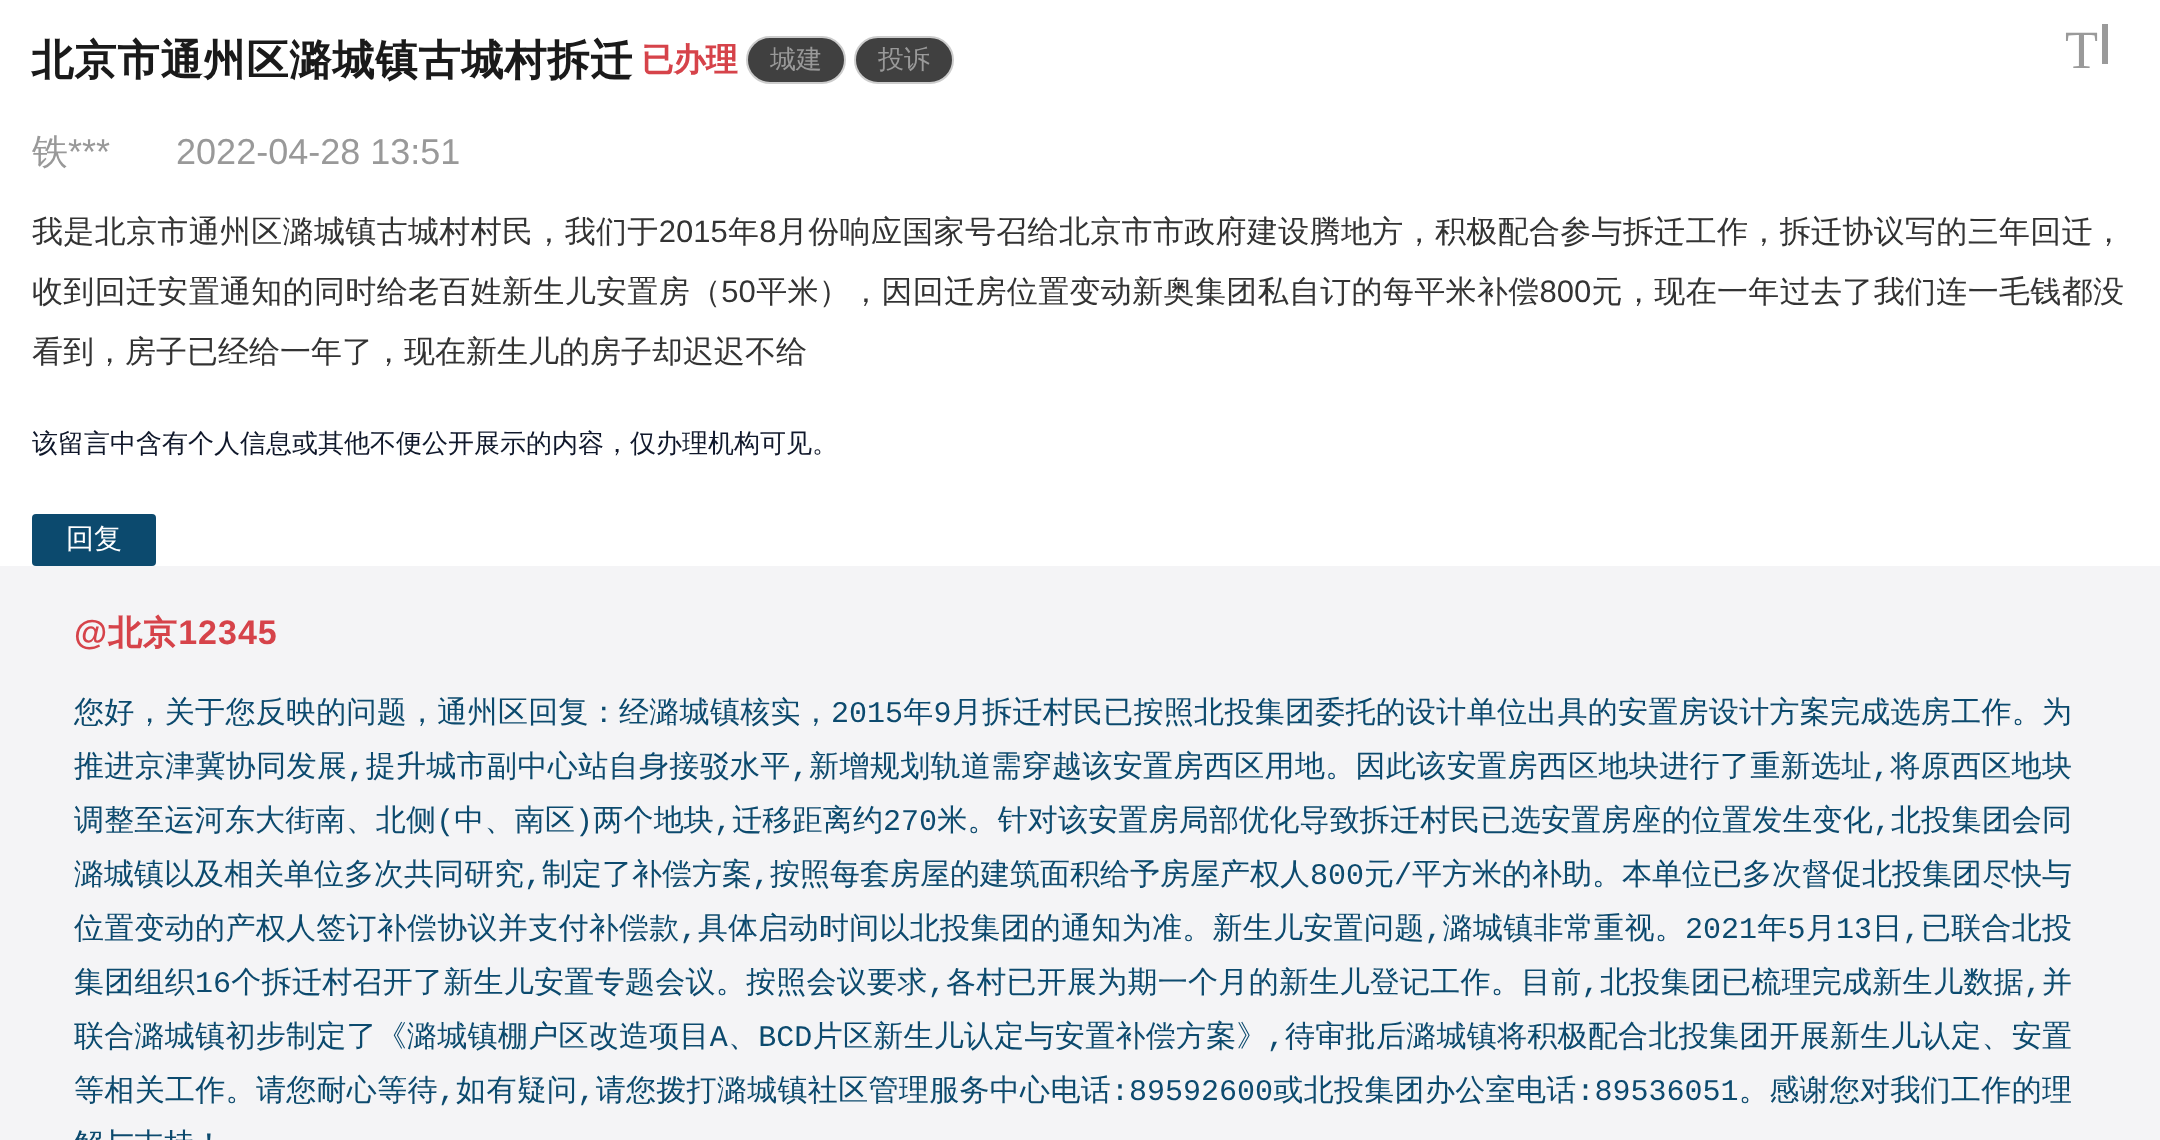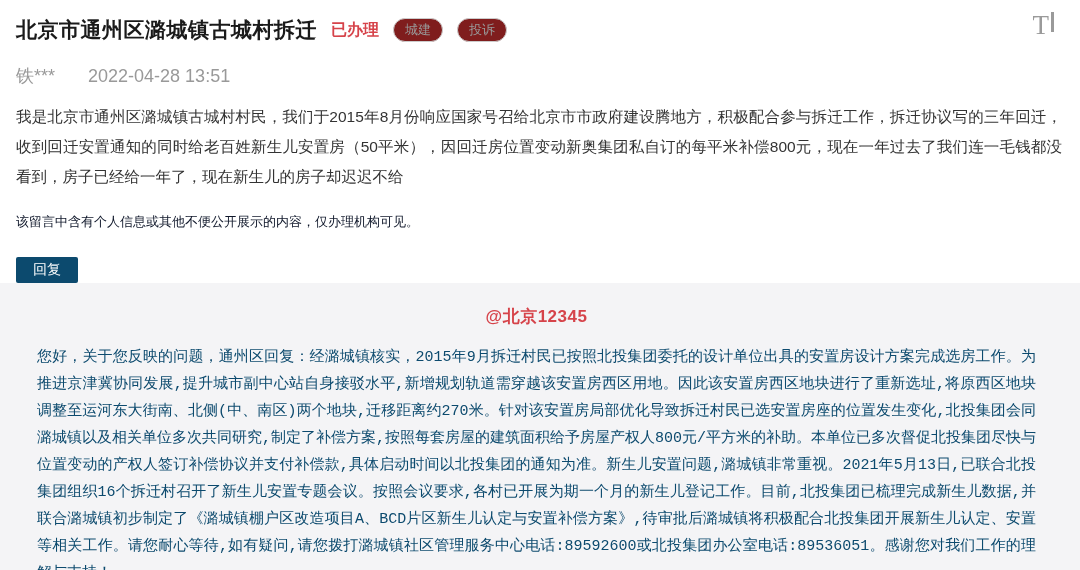--- a/index.html
+++ b/index.html
@@ -25,42 +25,42 @@
     letter-spacing: 2px;
     user-select: none;
   }
   .site-logo .bar {
     display: inline-block;
     width: 3px;
     height: 20px;
     background: #9a9a9a;
     vertical-align: 2px;
   }
-  .title-row { display: flex; align-items: center; gap: 10px; }
+  .title-row { display: flex; align-items: center; }
   .page-title {
     font-size: 21px;
     font-weight: bold;
     color: #1a1a1a;
     letter-spacing: 0.5px;
   }
   .status-badge {
     font-size: 16px;
     font-weight: bold;
     color: #d6434a;
     margin-left: 4px;
     text-align: right;
   }
   .tag {
     font-size: 13px;
     color: #999;
     border: 1px solid #ccc;
     border-radius: 12px;
     padding: 2px 11px;
     margin-left: 4px;
-    background: #7f1d1d;
+    background: #404040;
   }
   .meta-row {
     margin-top: 20px;
     font-size: 18px;
     color: #999;
   }
   .meta-row .author { margin-right: 28px; }
   .post-content {
     margin-top: 14px;
     font-size: 15.5px;
@@ -89,21 +89,20 @@
     flex: 1;
     margin-top: 0;
     background: #f4f4f6;
     padding: 22px 44px 0 37px;
   }
   .reply-author {
     font-size: 17px;
     font-weight: bold;
     color: #d6434a;
     letter-spacing: 0.5px;
-    text-align: center;
   }
   .reply-content {
     margin-top: 16px;
     font-size: 15px;
     line-height: 27px;
     color: #0c4a6e;
     text-align: justify;
     font-family: Liberation Mono, monospace;
   }
   .reply-time-row {

